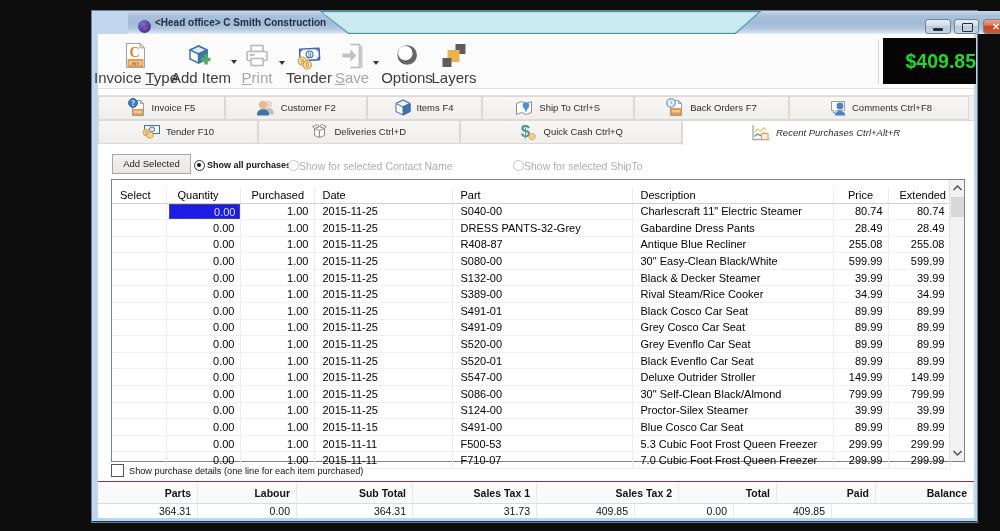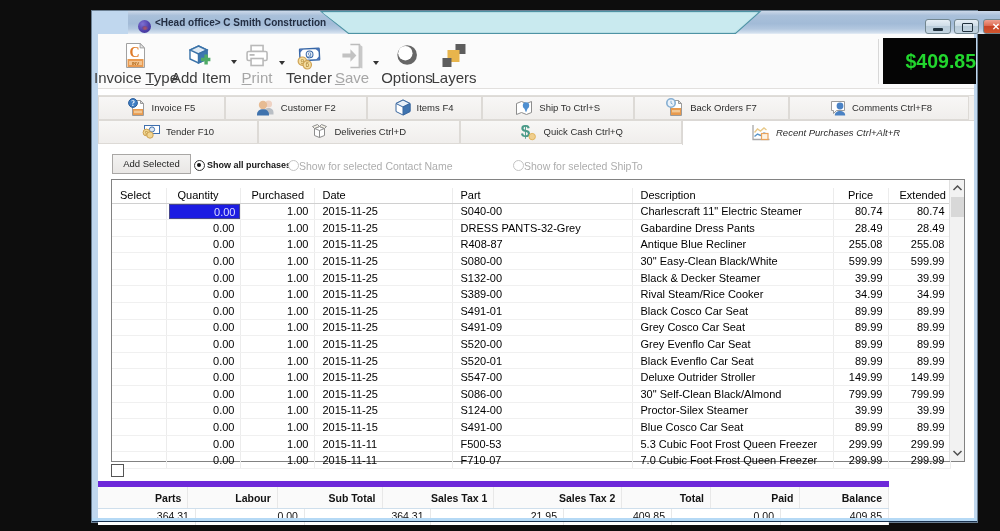--- a/index.html
+++ b/index.html
@@ -49,26 +49,26 @@
 td.r { text-align:right; padding:0 5px 0 0; }
 th.q,th.p { padding-left:11px; }
 th.pr { text-align:center; padding:0; }
 th.ex { padding-left:11px; }
 .selcell { display:block; margin-left:2px; margin-right:-5px; background:#1c1ce2; border:1px solid #46468e; color:#dcdcff; padding:0 3px 0 0; height:15.4px; line-height:14.8px; }
 #vsb { position:absolute; right:0; top:0; width:15px; height:281px; background:#f2f2f2; border-left:1px solid #e0e0e0; }
 #vsb svg { position:absolute; left:2px; }
 #vsb .thumb { position:absolute; left:0.5px; top:17px; width:13px; height:20px; background:#d8d8d8; }
 #cbx { position:absolute; left:13px; top:430px; width:13px; height:13px; border:1px solid #555; background:#fff; }
 #cblab { position:absolute; left:31px; top:431.5px; font-size:9.2px; color:#111; }
-#footer { position:absolute; left:0px; top:447px; width:791px; border-top:6px solid #6d28d9; background:#fff; }
+#footer { position:absolute; left:0px; top:447px; width:876px; border-top:1px solid #6d28d9; background:#fff; }
 #footer .frow { display:flex; }
 #footer .frow div { text-align:right; font-size:10.5px; padding-right:6px; white-space:nowrap; border-right:1px solid #e8e8e8; }
 #footer .fh { height:22px; background:#fafafa; border-bottom:1px solid #cfdfec; }
 #footer .fh div { font-weight:bold; line-height:23px; color:#121212; }
-#footer .fv { height:16px;gap:12px; }
+#footer .fv { height:16px; }
 #footer .fv div { line-height:15px; color:#111; }
 #botframe { position:absolute; left:0; bottom:0; width:100%; height:4.5px; background:#b5d9f5; border-bottom:1px solid #1a3350; }
 </style></head>
 <body>
 <div id="win">
   <div id="title">
     <div id="appico"></div>
     <div class="ttext">&lt;Head office&gt; C Smith Construction</div>
     <div id="ttab">
       <svg width="442" height="23" viewBox="0 0 442 23">
@@ -459,36 +459,37 @@
         <svg style="top:4px" width="11" height="8" viewBox="0 0 11 8">
             <path d="M1.5 6 5.5 2 9.5 6" fill="none" stroke="#4f4f4f" stroke-width="1.5"></path>
           </svg>
         <div class="thumb"></div>
         <svg style="bottom:4px;top:auto" width="11" height="8" viewBox="0 0 11 8">
             <path d="M1.5 2 5.5 6 9.5 2" fill="none" stroke="#4f4f4f" stroke-width="1.5"></path>
           </svg>
       </div>
     </div>
     <div id="cbx"></div>
+    <div id="cblab">Show purchase details (one line for each item purchased)</div>
     <div id="footer">
       <div class="frow fh">
           <div style="width:100px">Parts</div>
           <div style="width:99px">Labour</div>
           <div style="width:116px">Sub Total</div>
           <div style="width:124px">Sales Tax 1</div>
           <div style="width:142px">Sales Tax 2</div>
           <div style="width:98px">Total</div>
           <div style="width:99px">Paid</div>
           <div style="width:98px">Balance</div>
         </div>
       <div class="frow fv">
           <div style="width:100px">364.31</div>
           <div style="width:99px">0.00</div>
           <div style="width:116px">364.31</div>
-          <div style="width:124px">21.95</div>
+          <div style="width:124px">31.73</div>
           <div style="width:98px">409.85</div>
           <div style="width:99px">0.00</div>
           <div style="width:98px">409.85</div>
         </div>
     </div>
   </div>
   <div id="botframe"></div>
 </div>
 
 </body></html>

